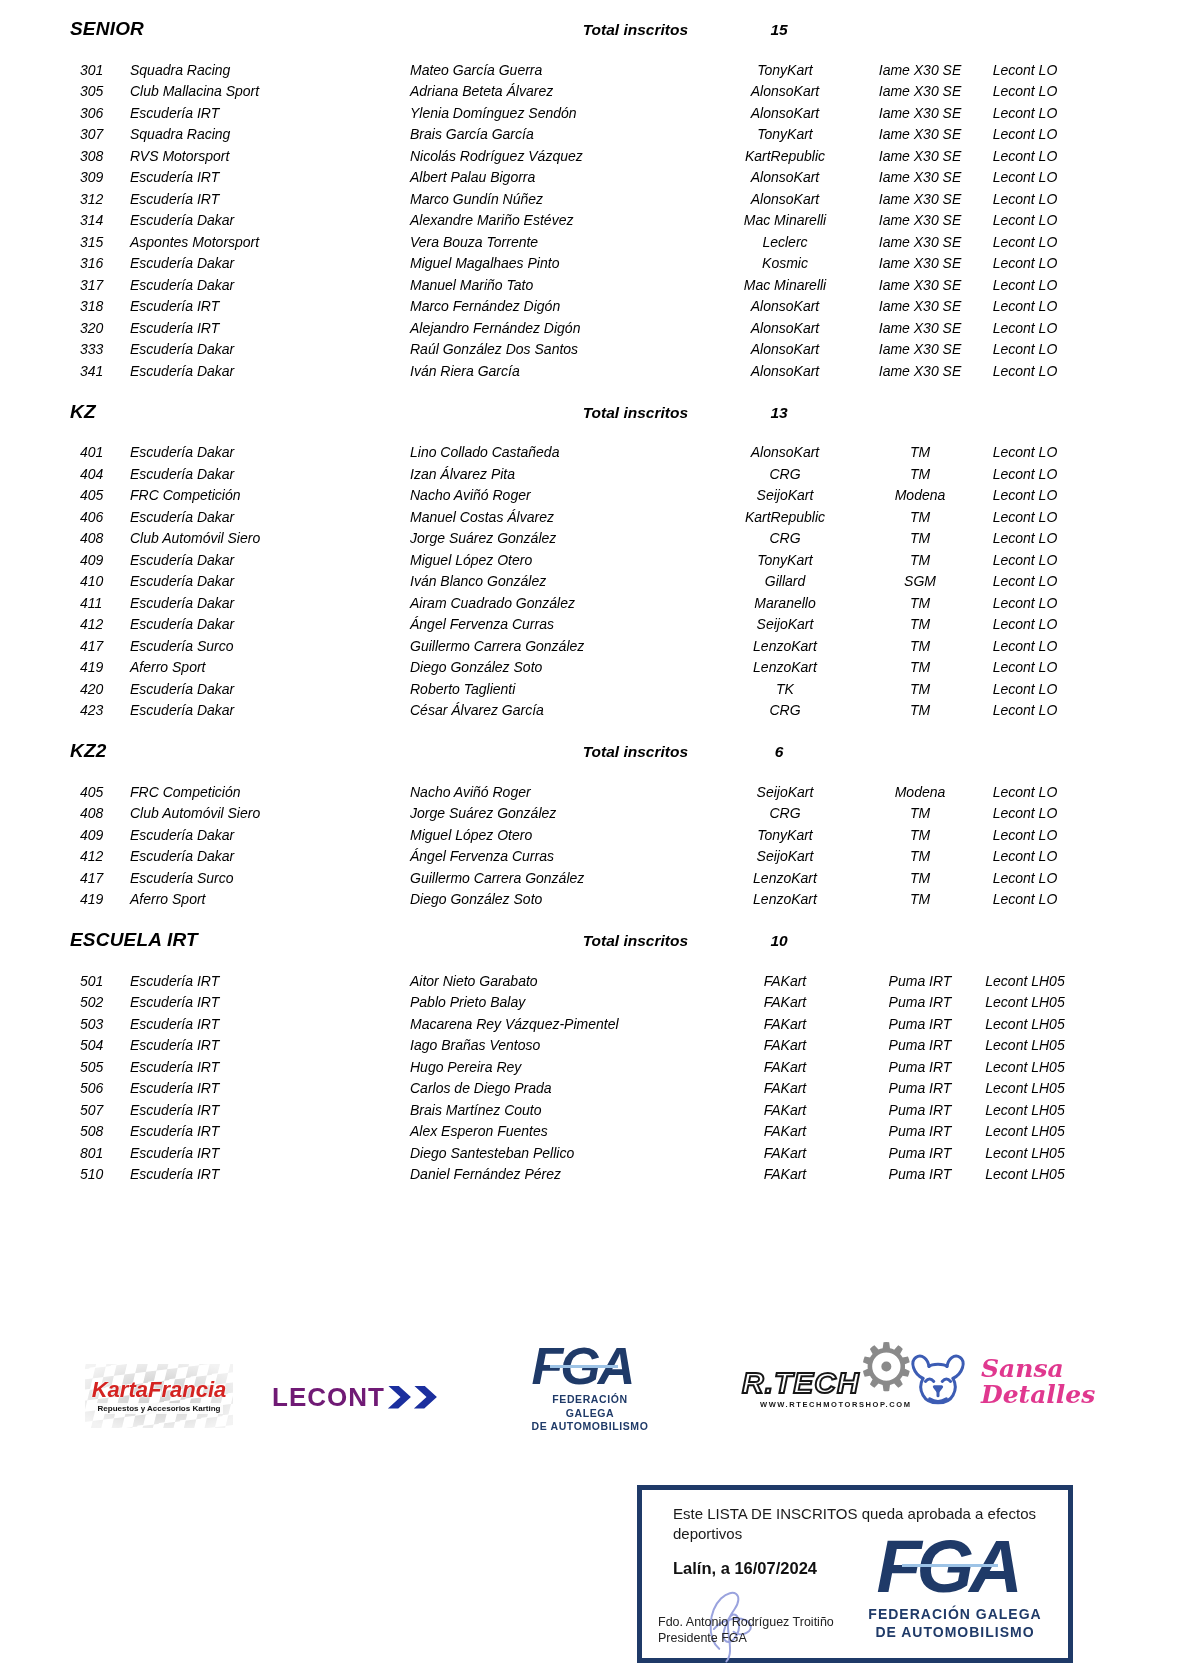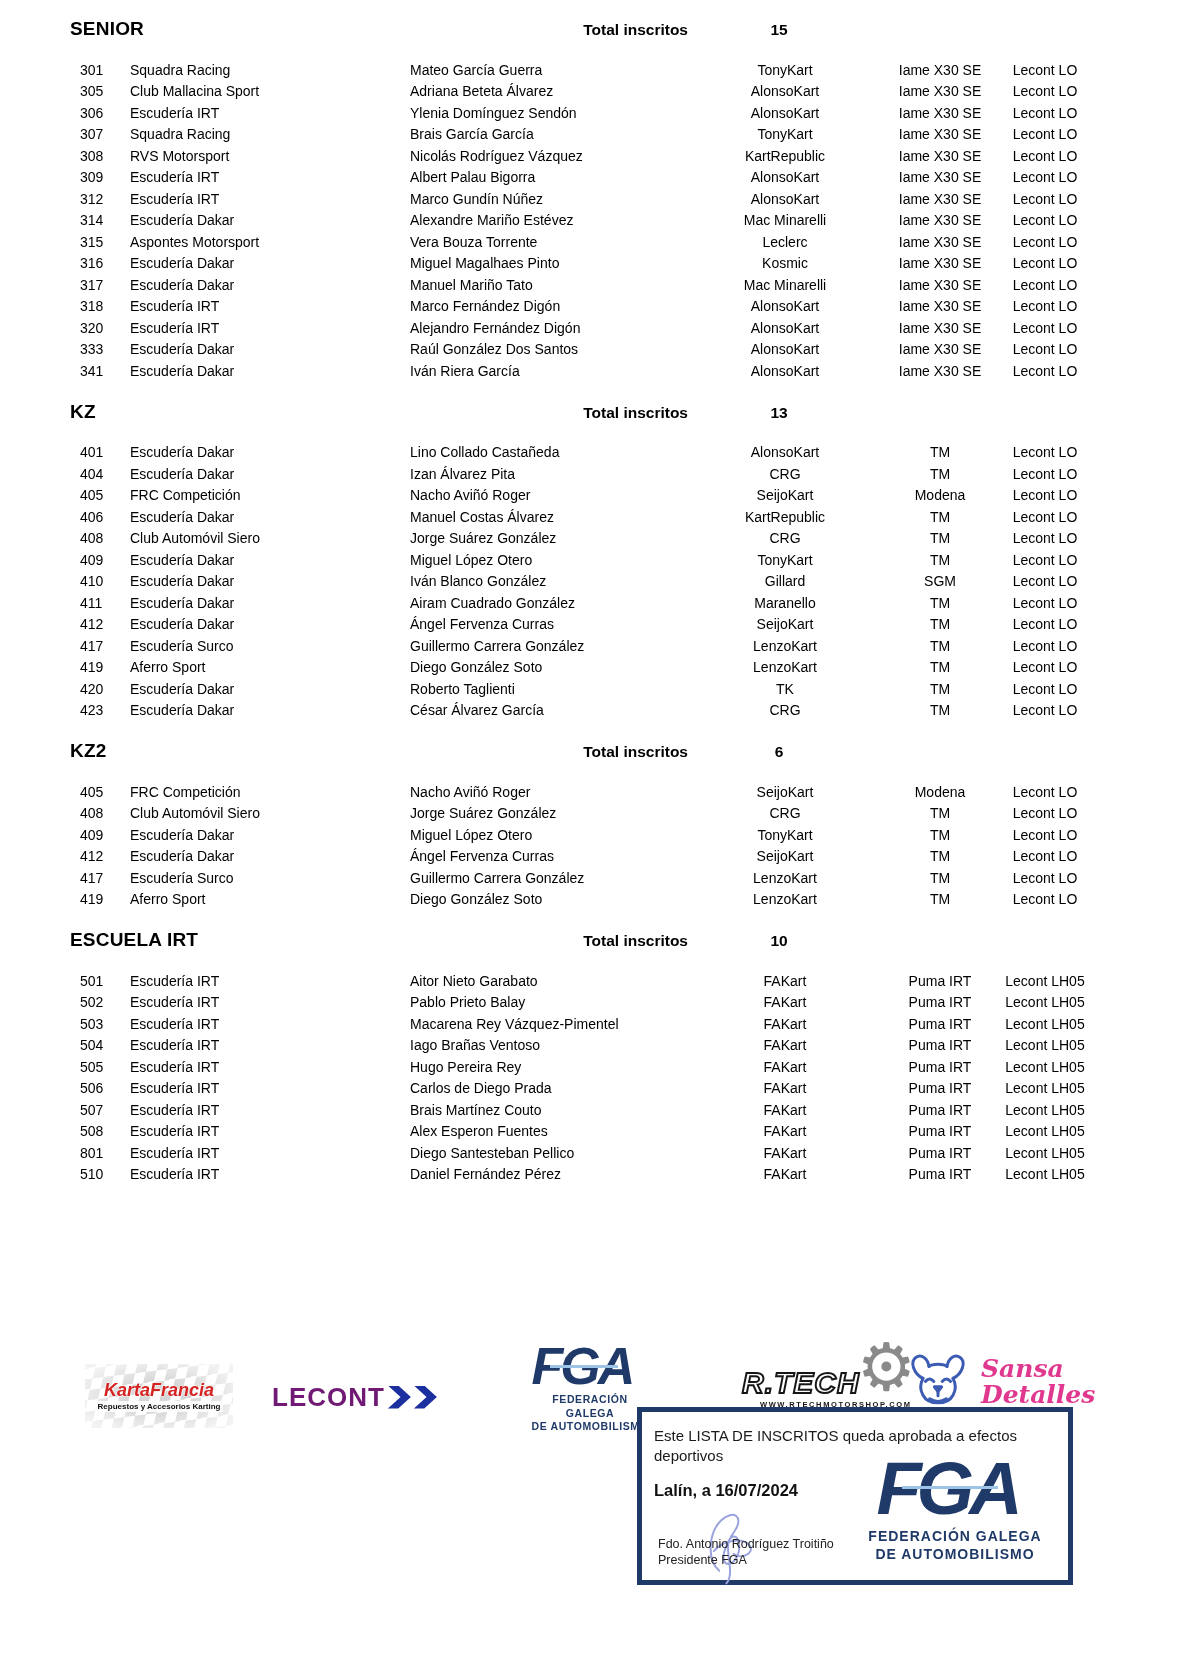--- a/index.html
+++ b/index.html
@@ -1,43 +1,43 @@
 <!DOCTYPE html>
 <html><head>
 <meta charset="utf-8">
 <style>
   html,body{margin:0;padding:0;background:#eaeaea;}
   .page{position:relative;width:1184px;height:1676px;background:#ffffff;margin:0 auto;
         font-family:"Liberation Sans", sans-serif;color:#000;overflow:hidden;}
-  .content{position:absolute;top:18px;left:0;right:0;}
+  .content{position:absolute;top:18px;left:0;right:0;font-style:italic;}
   .section{margin-bottom:22px;}
   .sec-head{display:flex;align-items:baseline;padding-left:70px;height:24px;margin-bottom:14px;}
   .sec-title{width:340px;font-size:19px;font-weight:bold;letter-spacing:.2px;}
   .sec-total-label{width:278px;text-align:right;font-weight:bold;font-size:15.5px;}
   .sec-total-count{width:182px;text-align:center;font-weight:bold;font-size:15.5px;}
   .rows{}
   .row{display:flex;align-items:flex-end;height:21.5px;font-size:14px;white-space:nowrap;padding-left:80px;}
   .c-num{width:50px;}
   .c-team{width:280px;}
   .c-driver{width:290px;}
   .c-chassis{width:170px;text-align:center;}
-  .c-engine{width:100px;text-align:center;margin-left:20px;}
+  .c-engine{width:100px;text-align:center;}
   .c-tires{width:110px;text-align:center;}
 
   
   .logos{position:absolute;top:1342px;left:0;width:100%;height:115px;}
   .logo{position:absolute;}
 
   
   .kf{left:85px;top:22px;width:148px;height:64px;overflow:hidden;}
   .kf-bg{position:absolute;inset:-10px;background:repeating-conic-gradient(#cfcfcf 0% 25%, #ffffff 0% 50%);
          background-size:19px 19px;transform:skewY(-7deg) skewX(-14deg) scale(1.12);}
   .kf-fade{position:absolute;inset:0;background:radial-gradient(ellipse at center, rgba(255,255,255,.15) 30%, rgba(255,255,255,.75) 85%);}
   .kf-txt{position:absolute;inset:0;display:flex;flex-direction:column;align-items:center;justify-content:center;}
-  .kf-name{font-weight:800;font-style:italic;font-size:18px;color:#d42321;
+  .kf-name{font-weight:800;font-style:italic;font-size:22px;color:#d42321;
            text-shadow:0 0 2px #fff,0 0 2px #fff;line-height:1;}
   .kf-tag{font-size:8px;font-weight:700;color:#111;background:rgba(255,255,255,.85);padding:1px 3px;margin-top:2px;}
 
   
   .lc{left:272px;top:42px;display:flex;align-items:center;}
   .lc-text{font-weight:800;font-size:26px;color:#701a75;letter-spacing:1px;line-height:1;}
   .chev{width:23px;height:23px;background:#1b2f9e;margin-left:3px;
         clip-path:polygon(0 0,45% 0,100% 50%,45% 100%,0 100%,55% 50%);}
 
   
@@ -53,22 +53,22 @@
   .rt-name{position:absolute;left:0;top:18px;font-style:italic;font-weight:800;font-size:30px;letter-spacing:1px;
            color:#fff;-webkit-text-stroke:2px #161616;text-shadow:0 0 1px #000;line-height:1;}
   .rt-url{position:absolute;left:18px;top:50px;font-size:7.5px;font-weight:700;letter-spacing:1.6px;color:#161616;}
 
   
   .sansa{left:905px;top:10px;display:flex;align-items:center;gap:10px;}
   .sansa-text{font-family:"DejaVu Serif", serif;font-style:italic;font-weight:700;
               font-size:25px;color:#e0388f;line-height:1.05;}
 
   
-  .approval{position:absolute;left:637px;top:1407px;width:436px;height:178px;border:5px solid #1f3a68;
-            box-sizing:border-box;padding:14px 12px;background:#fff;}
+  .approval{position:absolute;left:637px;top:1485px;width:436px;height:178px;border:5px solid #1f3a68;
+            box-sizing:border-box;padding:14px 31px;background:#fff;}
   .ap-statement{font-size:15px;color:#1a1a1a;width:372px;line-height:1.3;}
   .ap-date{font-size:16.5px;font-weight:bold;margin-top:16px;color:#111;}
   .ap-sig{position:absolute;left:52px;top:92px;}
   .ap-signer{position:absolute;left:16px;bottom:12px;font-size:12.5px;color:#222;line-height:1.3;}
   .ap-fga{position:absolute;right:10px;top:42px;width:222px;text-align:center;}
   .ap-fga .fga-mono{font-size:74px;letter-spacing:-5px;}
   .ap-fga .fga-lines{font-size:14px;letter-spacing:1px;margin-top:4px;}
 </style>
 </head>
 <body>

